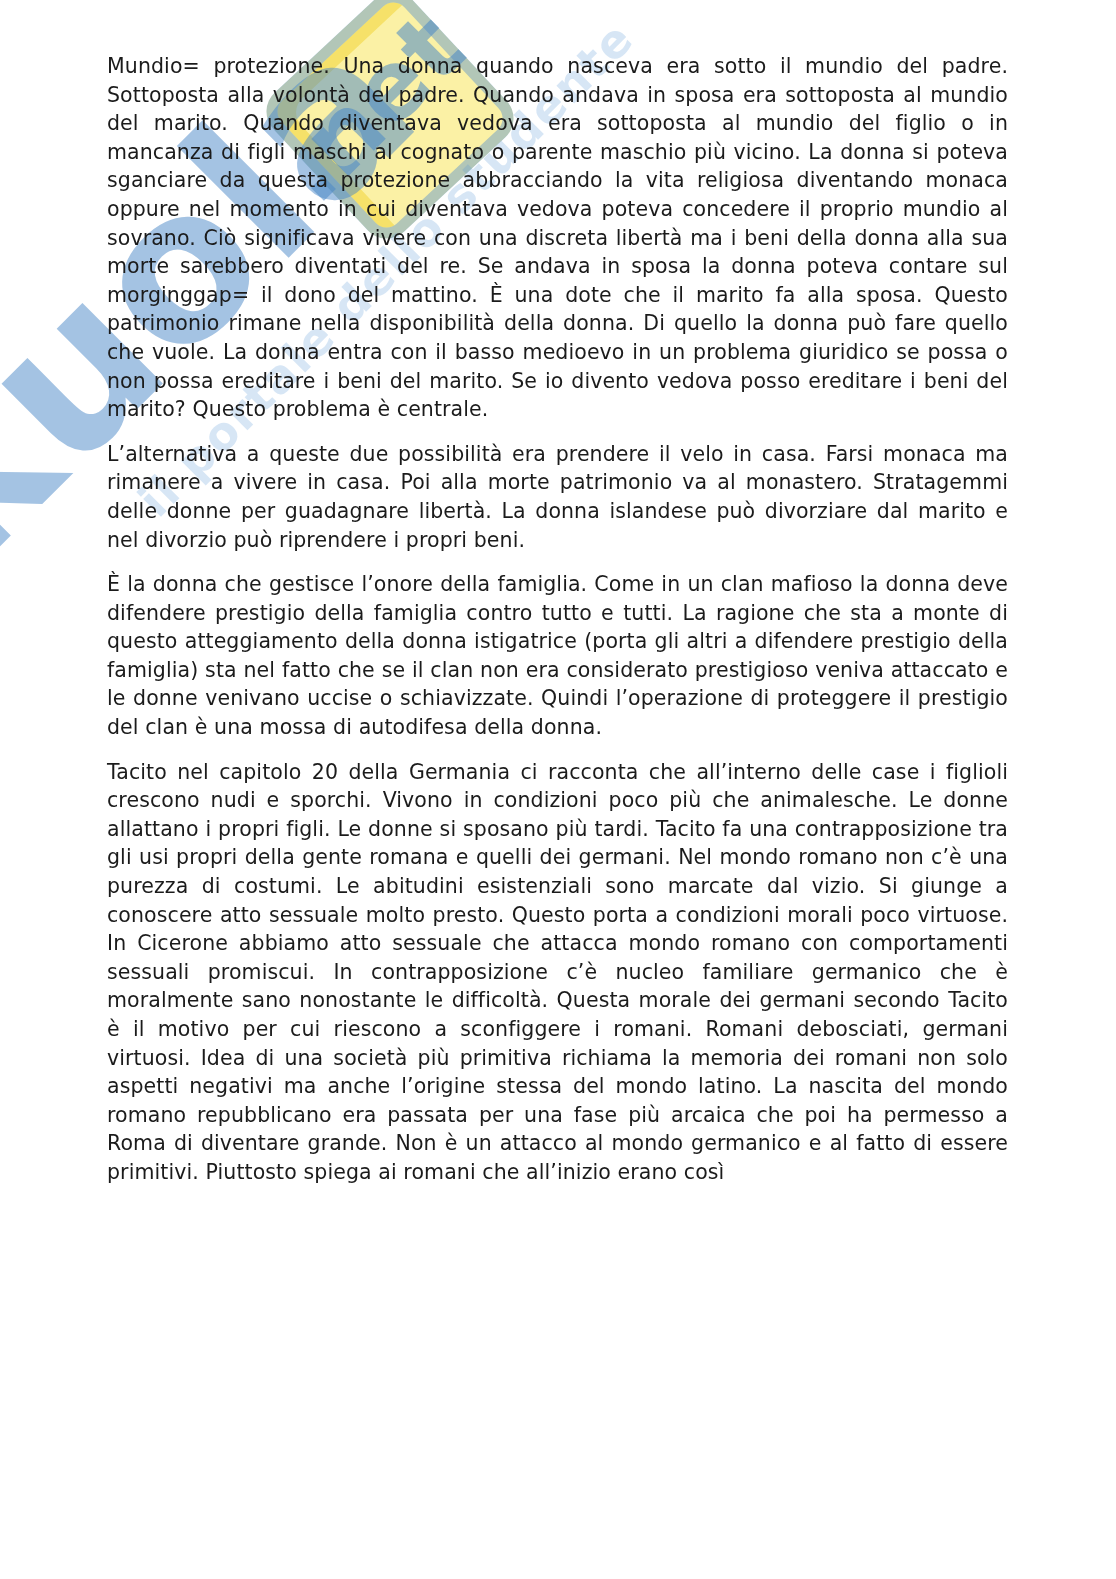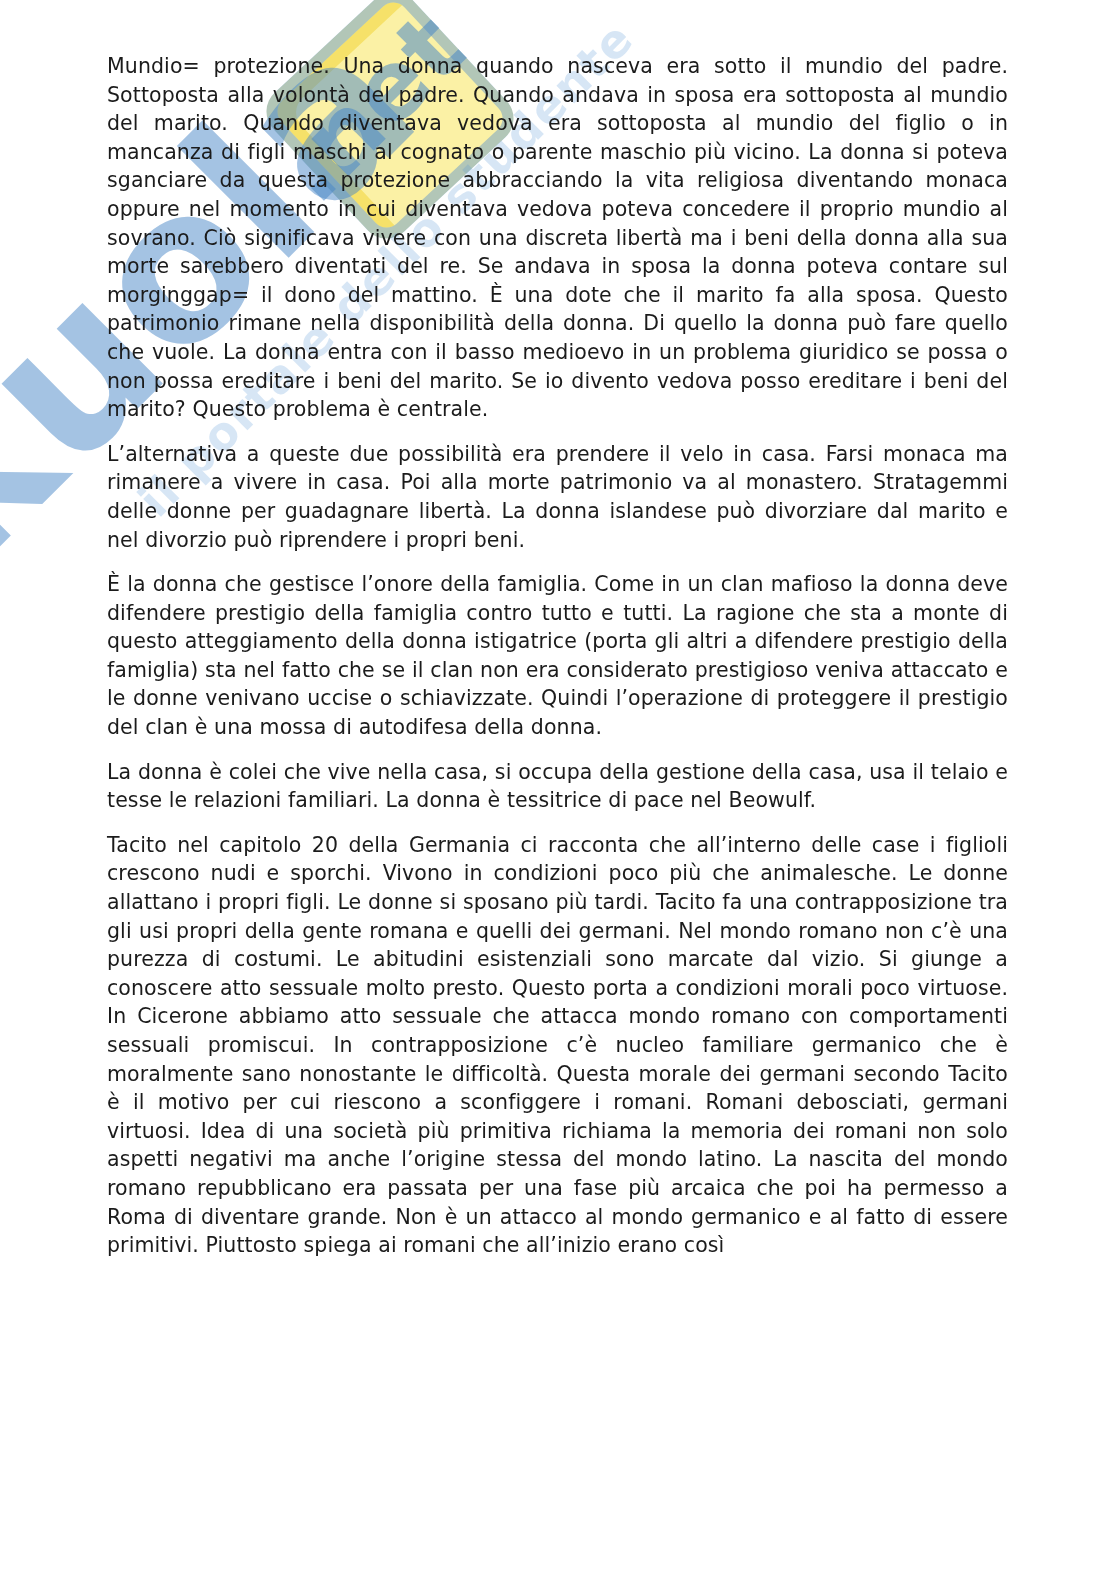--- a/index.html
+++ b/index.html
@@ -69,17 +69,16 @@
 
   <div class="wm wm-diamond"></div>
   <div class="wm wm-tagline">il portale dello studente</div>
   <div class="wm wm-skuola">Skuola</div>
   <div class="wm wm-net">.net</div>
 
   <div class="content">
     <p>Mundio= protezione. Una donna quando nasceva era sotto il mundio del padre. Sottoposta alla volontà del padre. Quando andava in sposa era sottoposta al mundio del marito. Quando diventava vedova era sottoposta al mundio del figlio o in mancanza di figli maschi al cognato o parente maschio più vicino. La donna si poteva sganciare da questa protezione abbracciando la vita religiosa diventando monaca oppure nel momento in cui diventava vedova poteva concedere il proprio mundio al sovrano. Ciò significava vivere con una discreta libertà ma i beni della donna alla sua morte sarebbero diventati del re. Se andava in sposa la donna poteva contare sul morginggap= il dono del mattino. È una dote che il marito fa alla sposa. Questo patrimonio rimane nella disponibilità della donna. Di quello la donna può fare quello che vuole. La donna entra con il basso medioevo in un problema giuridico se possa o non possa ereditare i beni del marito. Se io divento vedova posso ereditare i beni del marito? Questo problema è centrale.</p>
     <p>L’alternativa a queste due possibilità era prendere il velo in casa. Farsi monaca ma rimanere a vivere in casa. Poi alla morte patrimonio va al monastero. Stratagemmi delle donne per guadagnare libertà. La donna islandese può divorziare dal marito e nel divorzio può riprendere i propri beni.</p>
     <p>È la donna che gestisce l’onore della famiglia. Come in un clan mafioso la donna deve difendere prestigio della famiglia contro tutto e tutti. La ragione che sta a monte di questo atteggiamento della donna istigatrice (porta gli altri a difendere prestigio della famiglia) sta nel fatto che se il clan non era considerato prestigioso veniva attaccato e le donne venivano uccise o schiavizzate. Quindi l’operazione di proteggere il prestigio del clan è una mossa di autodifesa della donna.</p>
-    <p>La donna è colei che vive nella casa, si occupa della gestione della casa, usa il telaio e tesse le relazioni familiari. La donna è tessitrice di pace nel Beowulf.</p>
     <p>Tacito nel capitolo 20 della Germania ci racconta che all’interno delle case i figlioli crescono nudi e sporchi. Vivono in condizioni poco più che animalesche. Le donne allattano i propri figli. Le donne si sposano più tardi. Tacito fa una contrapposizione tra gli usi propri della gente romana e quelli dei germani. Nel mondo romano non c’è una purezza di costumi. Le abitudini esistenziali sono marcate dal vizio. Si giunge a conoscere atto sessuale molto presto. Questo porta a condizioni morali poco virtuose. In Cicerone abbiamo atto sessuale che attacca mondo romano con comportamenti sessuali promiscui. In contrapposizione c’è nucleo familiare germanico che è moralmente sano nonostante le difficoltà. Questa morale dei germani secondo Tacito è il motivo per cui riescono a sconfiggere i romani. Romani debosciati, germani virtuosi. Idea di una società più primitiva richiama la memoria dei romani non solo aspetti negativi ma anche l’origine stessa del mondo latino. La nascita del mondo romano repubblicano era passata per una fase più arcaica che poi ha permesso a Roma di diventare grande. Non è un attacco al mondo germanico e al fatto di essere primitivi. Piuttosto spiega ai romani che all’inizio erano così</p>
   </div>
 
 </div>
 
 </body></html>

